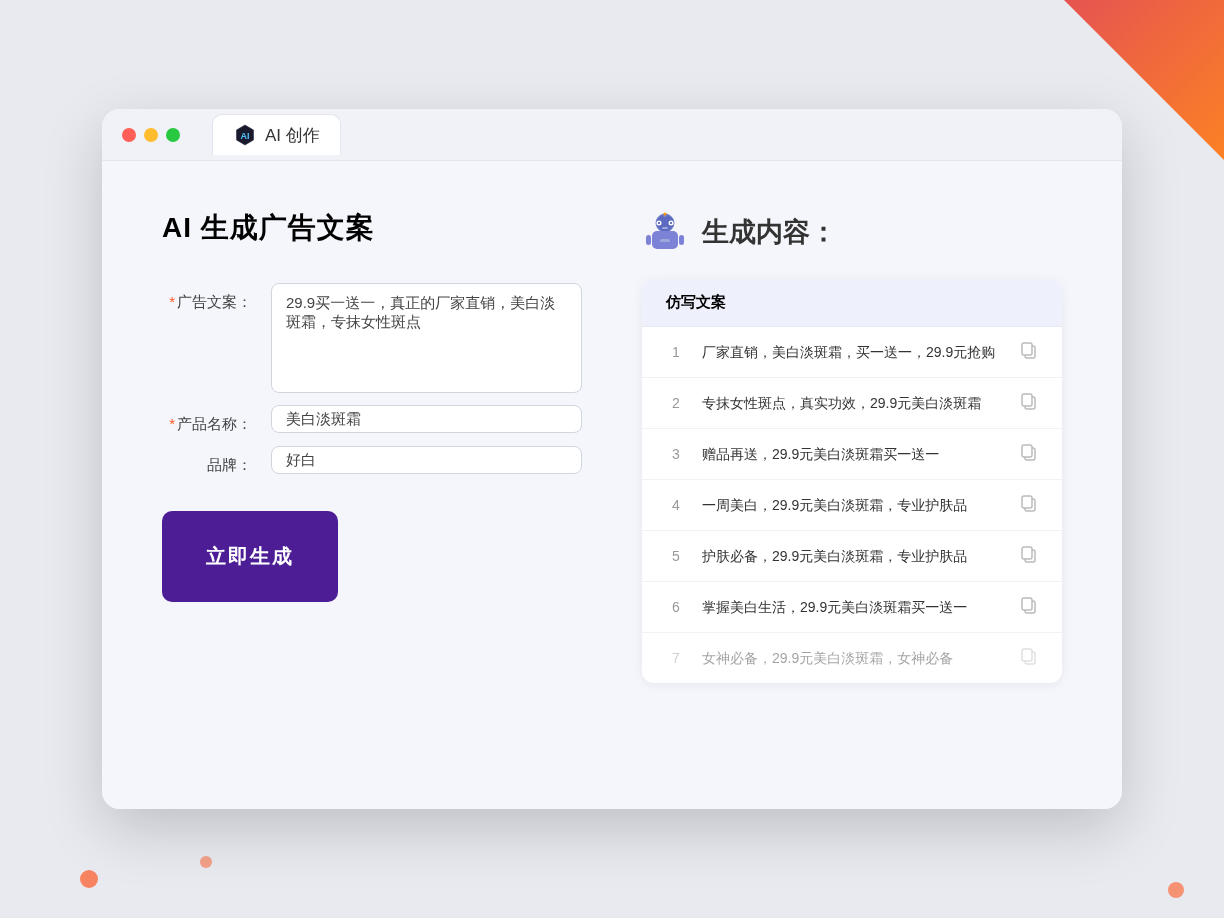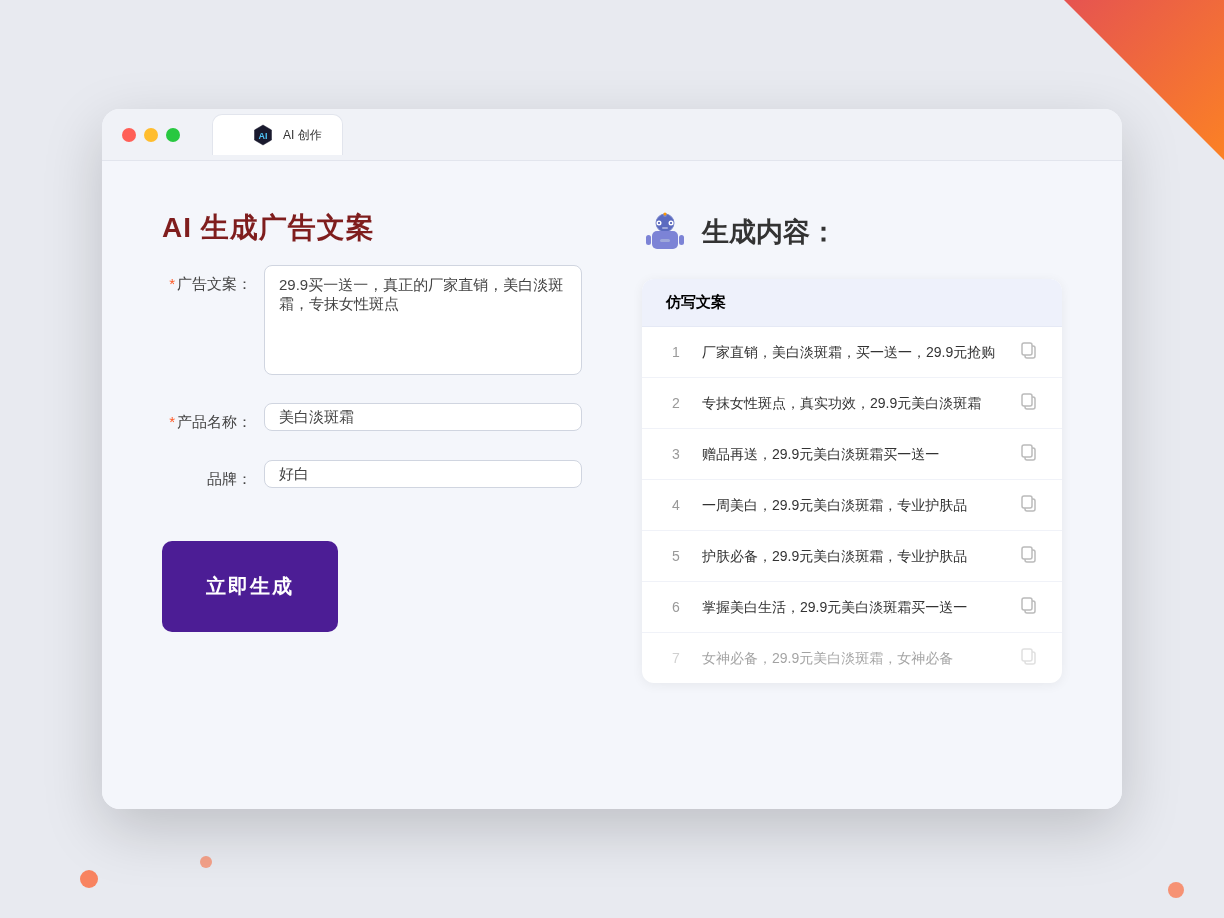--- a/index.html
+++ b/index.html
@@ -106,21 +106,21 @@
       gap: 8px;
       background: #ffffff;
       border-radius: 10px 10px 0 0;
       padding: 8px 20px;
       border: 1px solid #e2e5ed;
       border-bottom: none;
       margin-left: 16px;
     }
 
     .tab-label {
-      font-size: 12px;
+      font-size: 17px;
       color: #333;
       font-weight: 500;
     }
 
     
     .main-content {
       display: flex;
       padding: 48px 60px 48px 60px;
       gap: 60px;
       background: #f4f6fb;
@@ -128,30 +128,30 @@
     }
 
     
     .left-panel {
       flex: 0 0 420px;
     }
 
     .page-title {
       font-size: 28px;
       font-weight: 700;
-      color: #7f1d1d;
-      margin-bottom: 18px;
+      color: #000000;
+      margin-bottom: 36px;
       letter-spacing: 1px;
     }
 
     .form-group {
       display: flex;
       align-items: flex-start;
-      margin-bottom: 28px;
-      gap: 12px;
+      margin-bottom: 12px;
+      gap: 19px;
     }
 
     .form-label {
       font-size: 15px;
       color: #444;
       min-width: 90px;
       text-align: right;
       padding-top: 10px;
       white-space: nowrap;
     }
@@ -266,21 +266,20 @@
       line-height: 1.5;
     }
 
     
     .ai-hexagon {
       display: inline-flex;
       align-items: center;
       justify-content: flex-start;
       width: 24px;
       height: 24px;
-      margin-left: 18px;
     }
   </style>
 </head>
 <body>
 
 <div class="bg-deco-top-right"></div>
 <div class="bg-deco-bottom-left"></div>
 <div class="bg-deco-bottom-left2"></div>
 <div class="bg-deco-bottom-right"></div>
 

